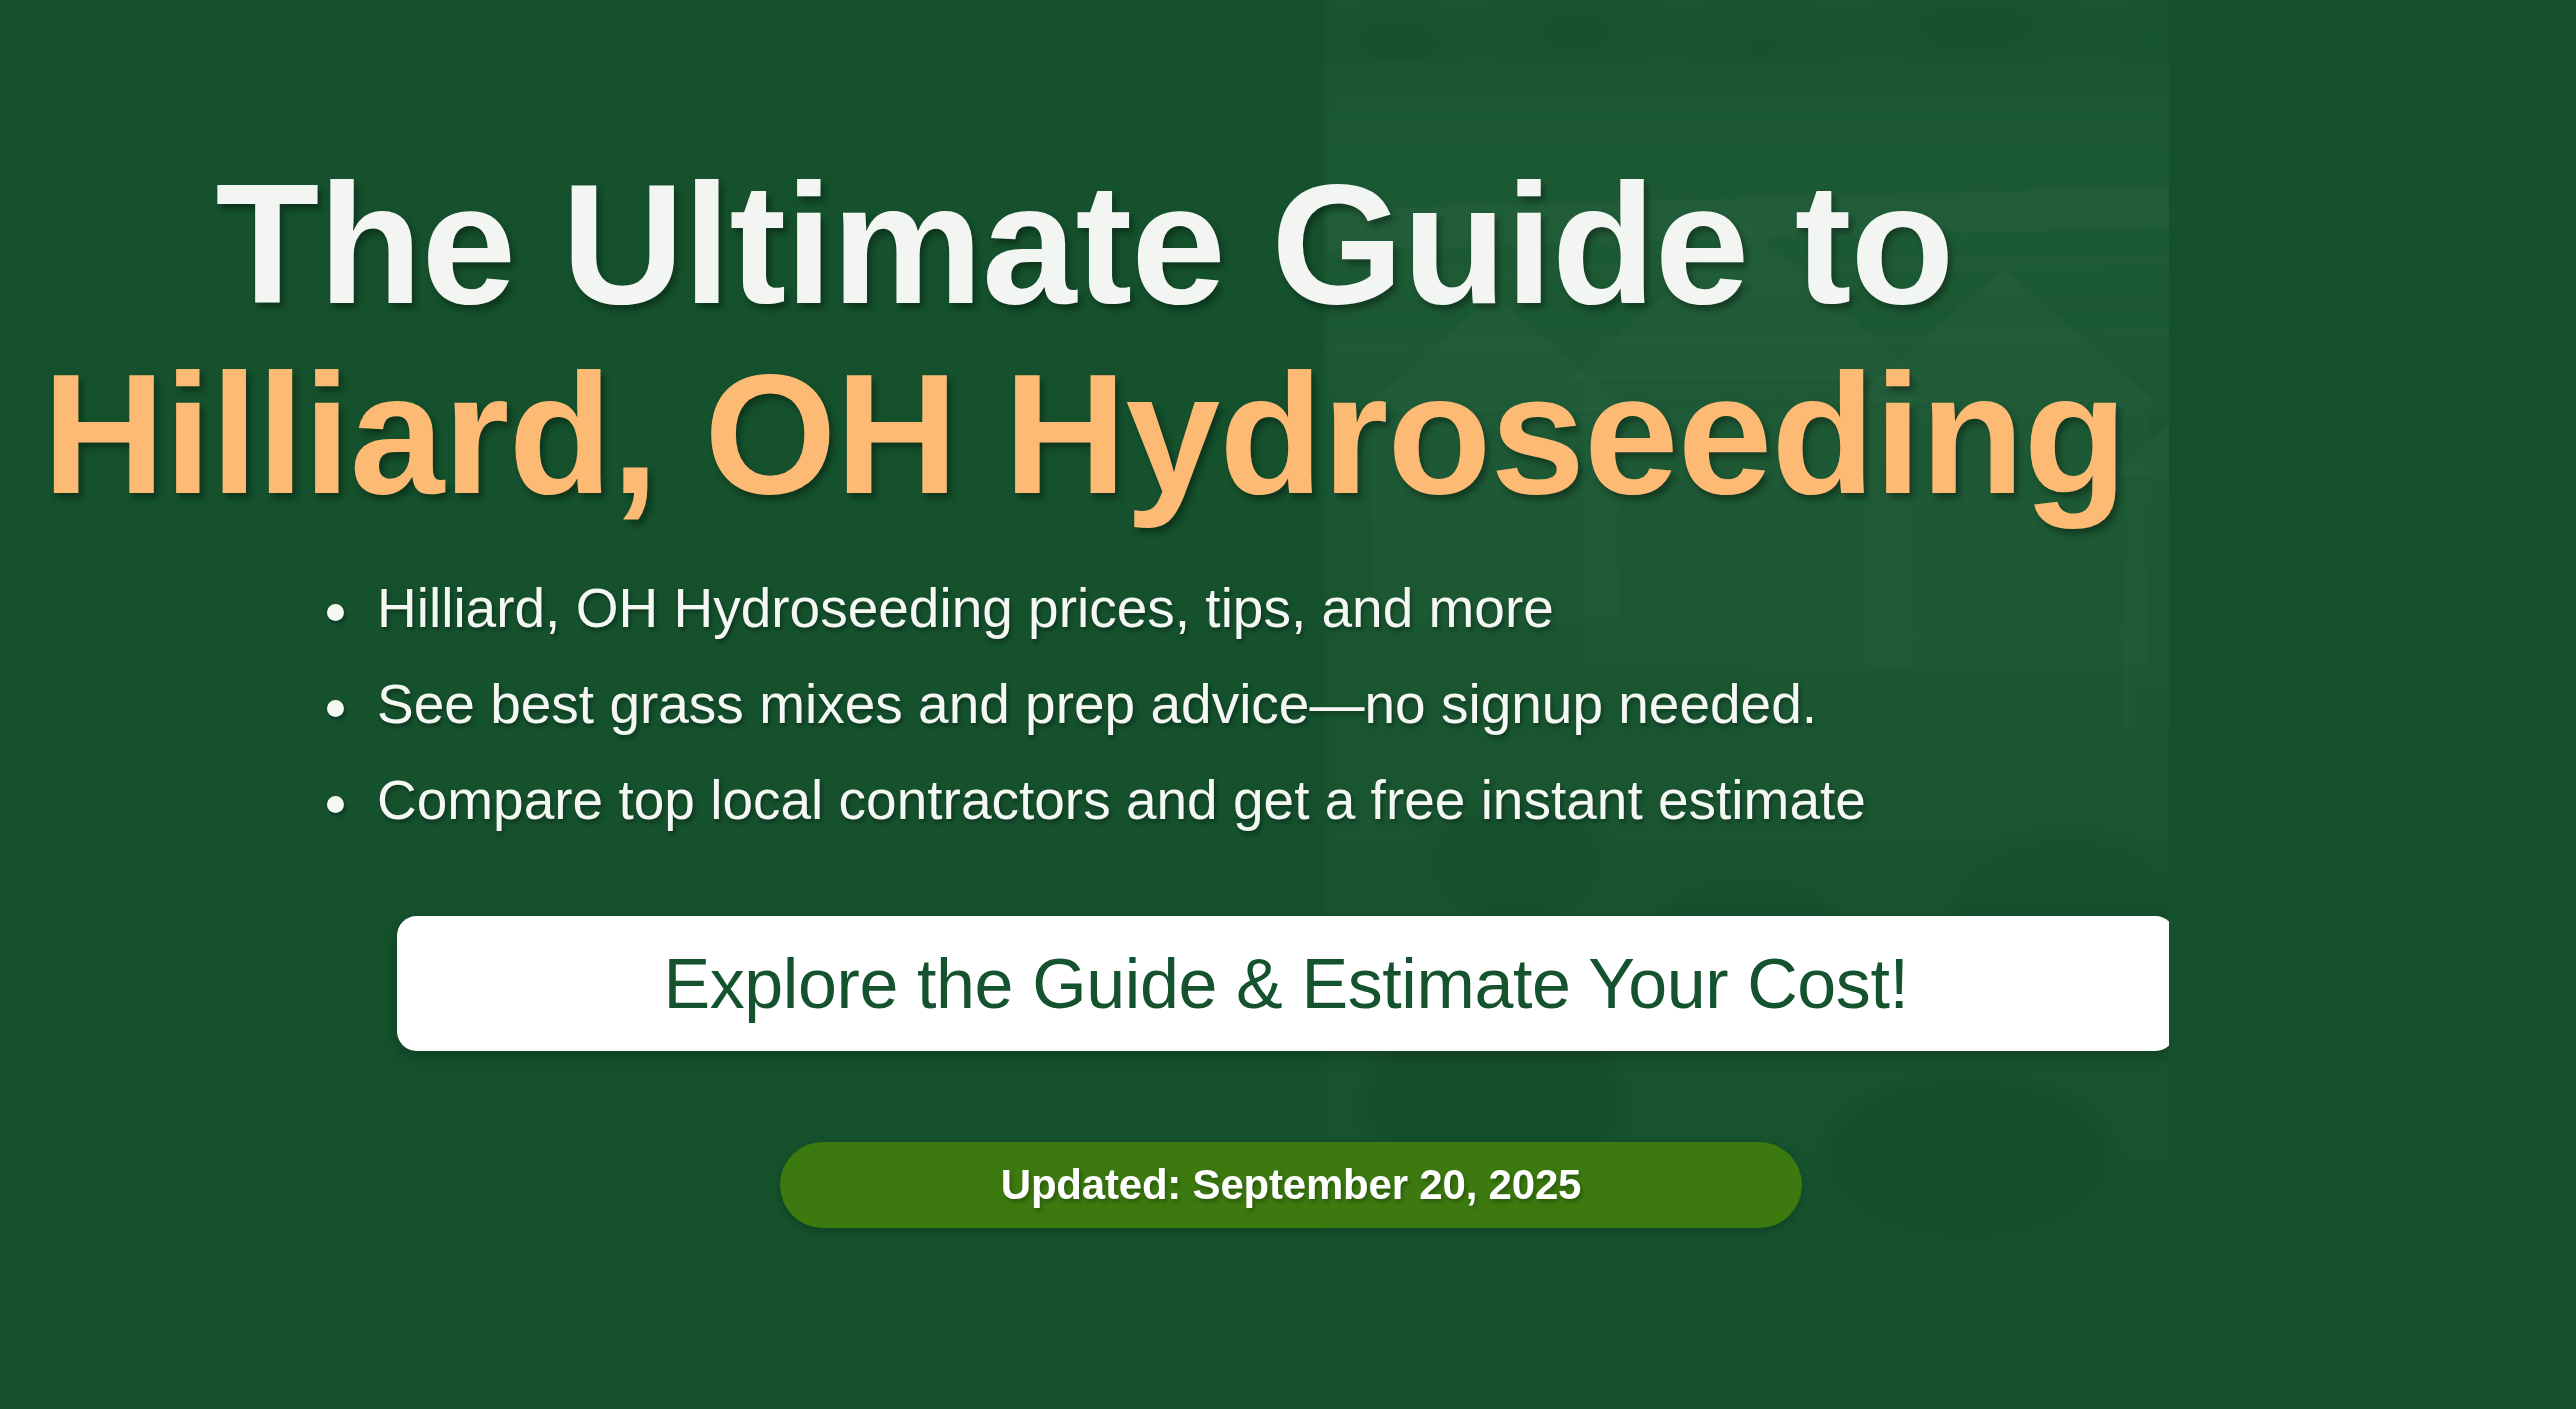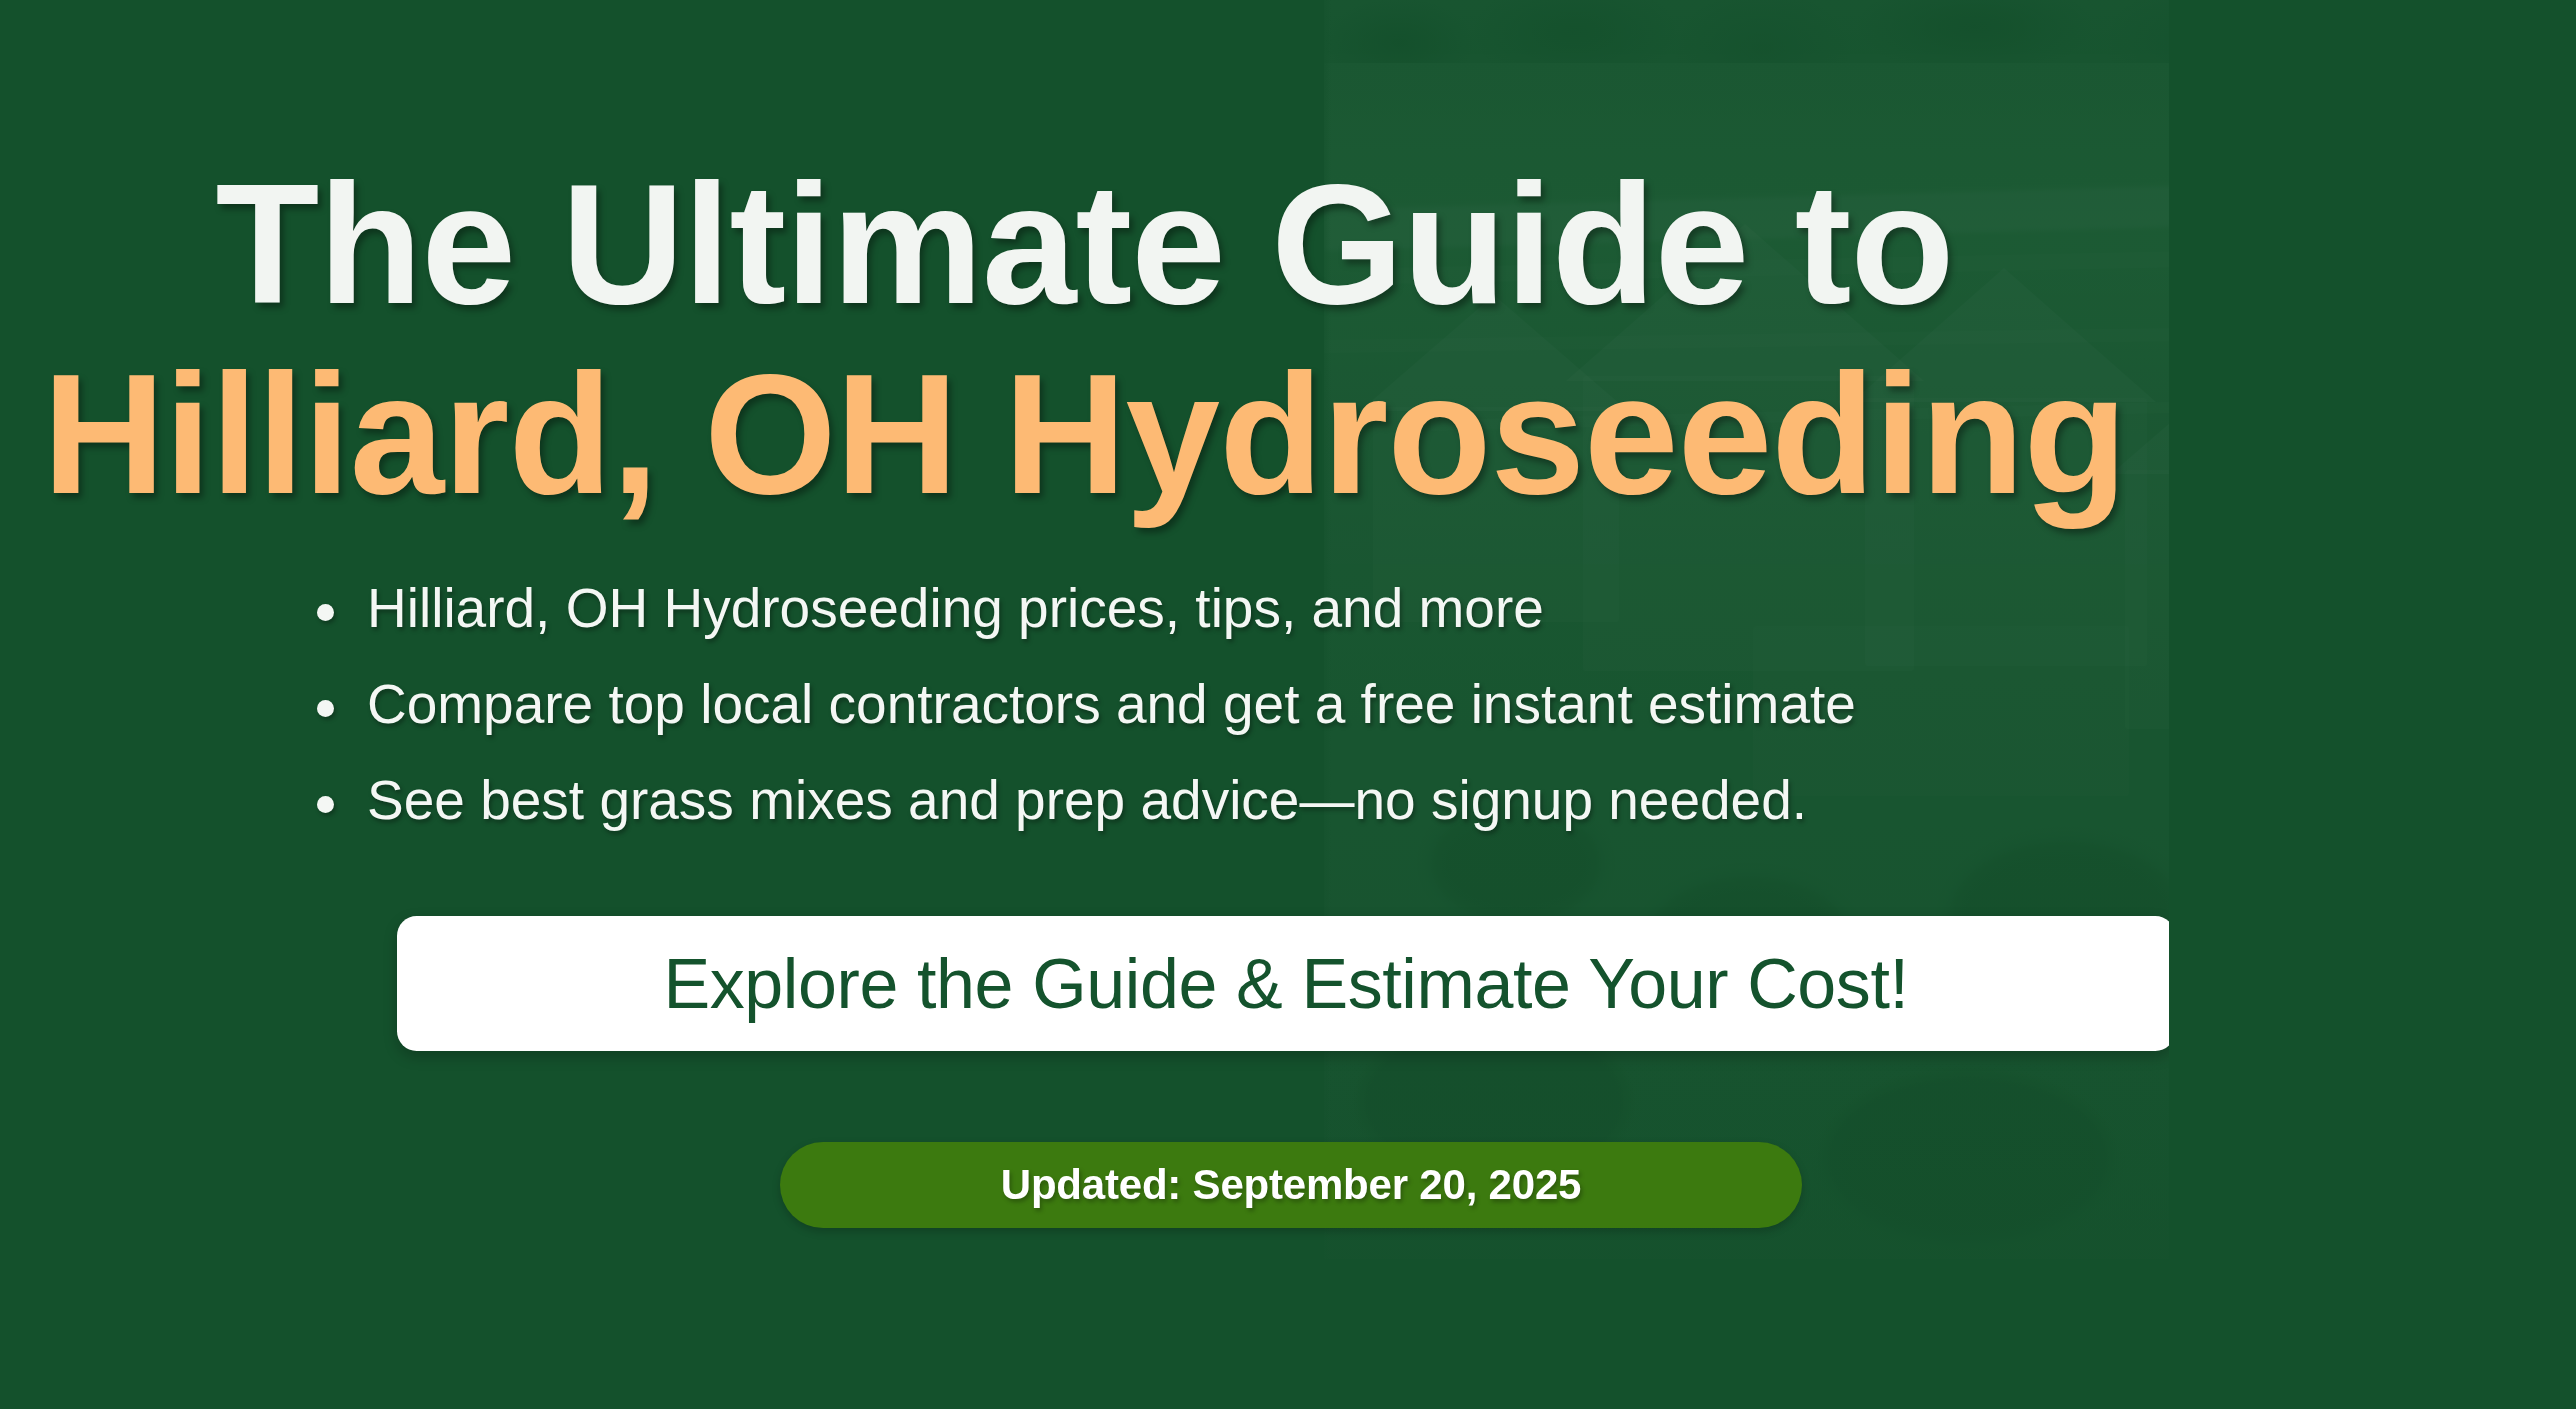--- a/index.html
+++ b/index.html
@@ -131,21 +131,21 @@
     margin-top: 19.7px;
     font-size: 170px;
     font-weight: 700;
     color: #fdba74;
     letter-spacing: -0.9px;
     text-shadow: 3.6px 4.5px 6.3px rgba(0,0,0,0.35);
   }
 
   .bullets {
     position: absolute;
-    left: 312px;
+    left: 322px;
     top: 581px;
     margin: 0;
     padding: 0;
     list-style: none;
   }
   .bullets li {
     position: relative;
     padding-left: 55px;
     font-size: 55px;
     font-weight: 400;
@@ -262,22 +262,22 @@
 
   <div class="content">
 
     <div class="headline">
       <span class="line1">The Ultimate Guide to</span>
       <span class="line2">Hilliard, OH Hydroseeding</span>
     </div>
 
     <ul class="bullets">
       <li>Hilliard, OH Hydroseeding prices, tips, and more</li>
+      <li>See best grass mixes and prep advice—no signup needed.</li>
       <li>Compare top local contractors and get a free instant estimate</li>
-      <li>See best grass mixes and prep advice—no signup needed.</li>
     </ul>
 
     <div class="cta">
       <span class="cta-label">Explore the Guide &amp; Estimate Your Cost!</span>
     </div>
 
     <div class="updated-badge">
       <span class="updated-label">Updated: September 20, 2025</span>
     </div>
 

